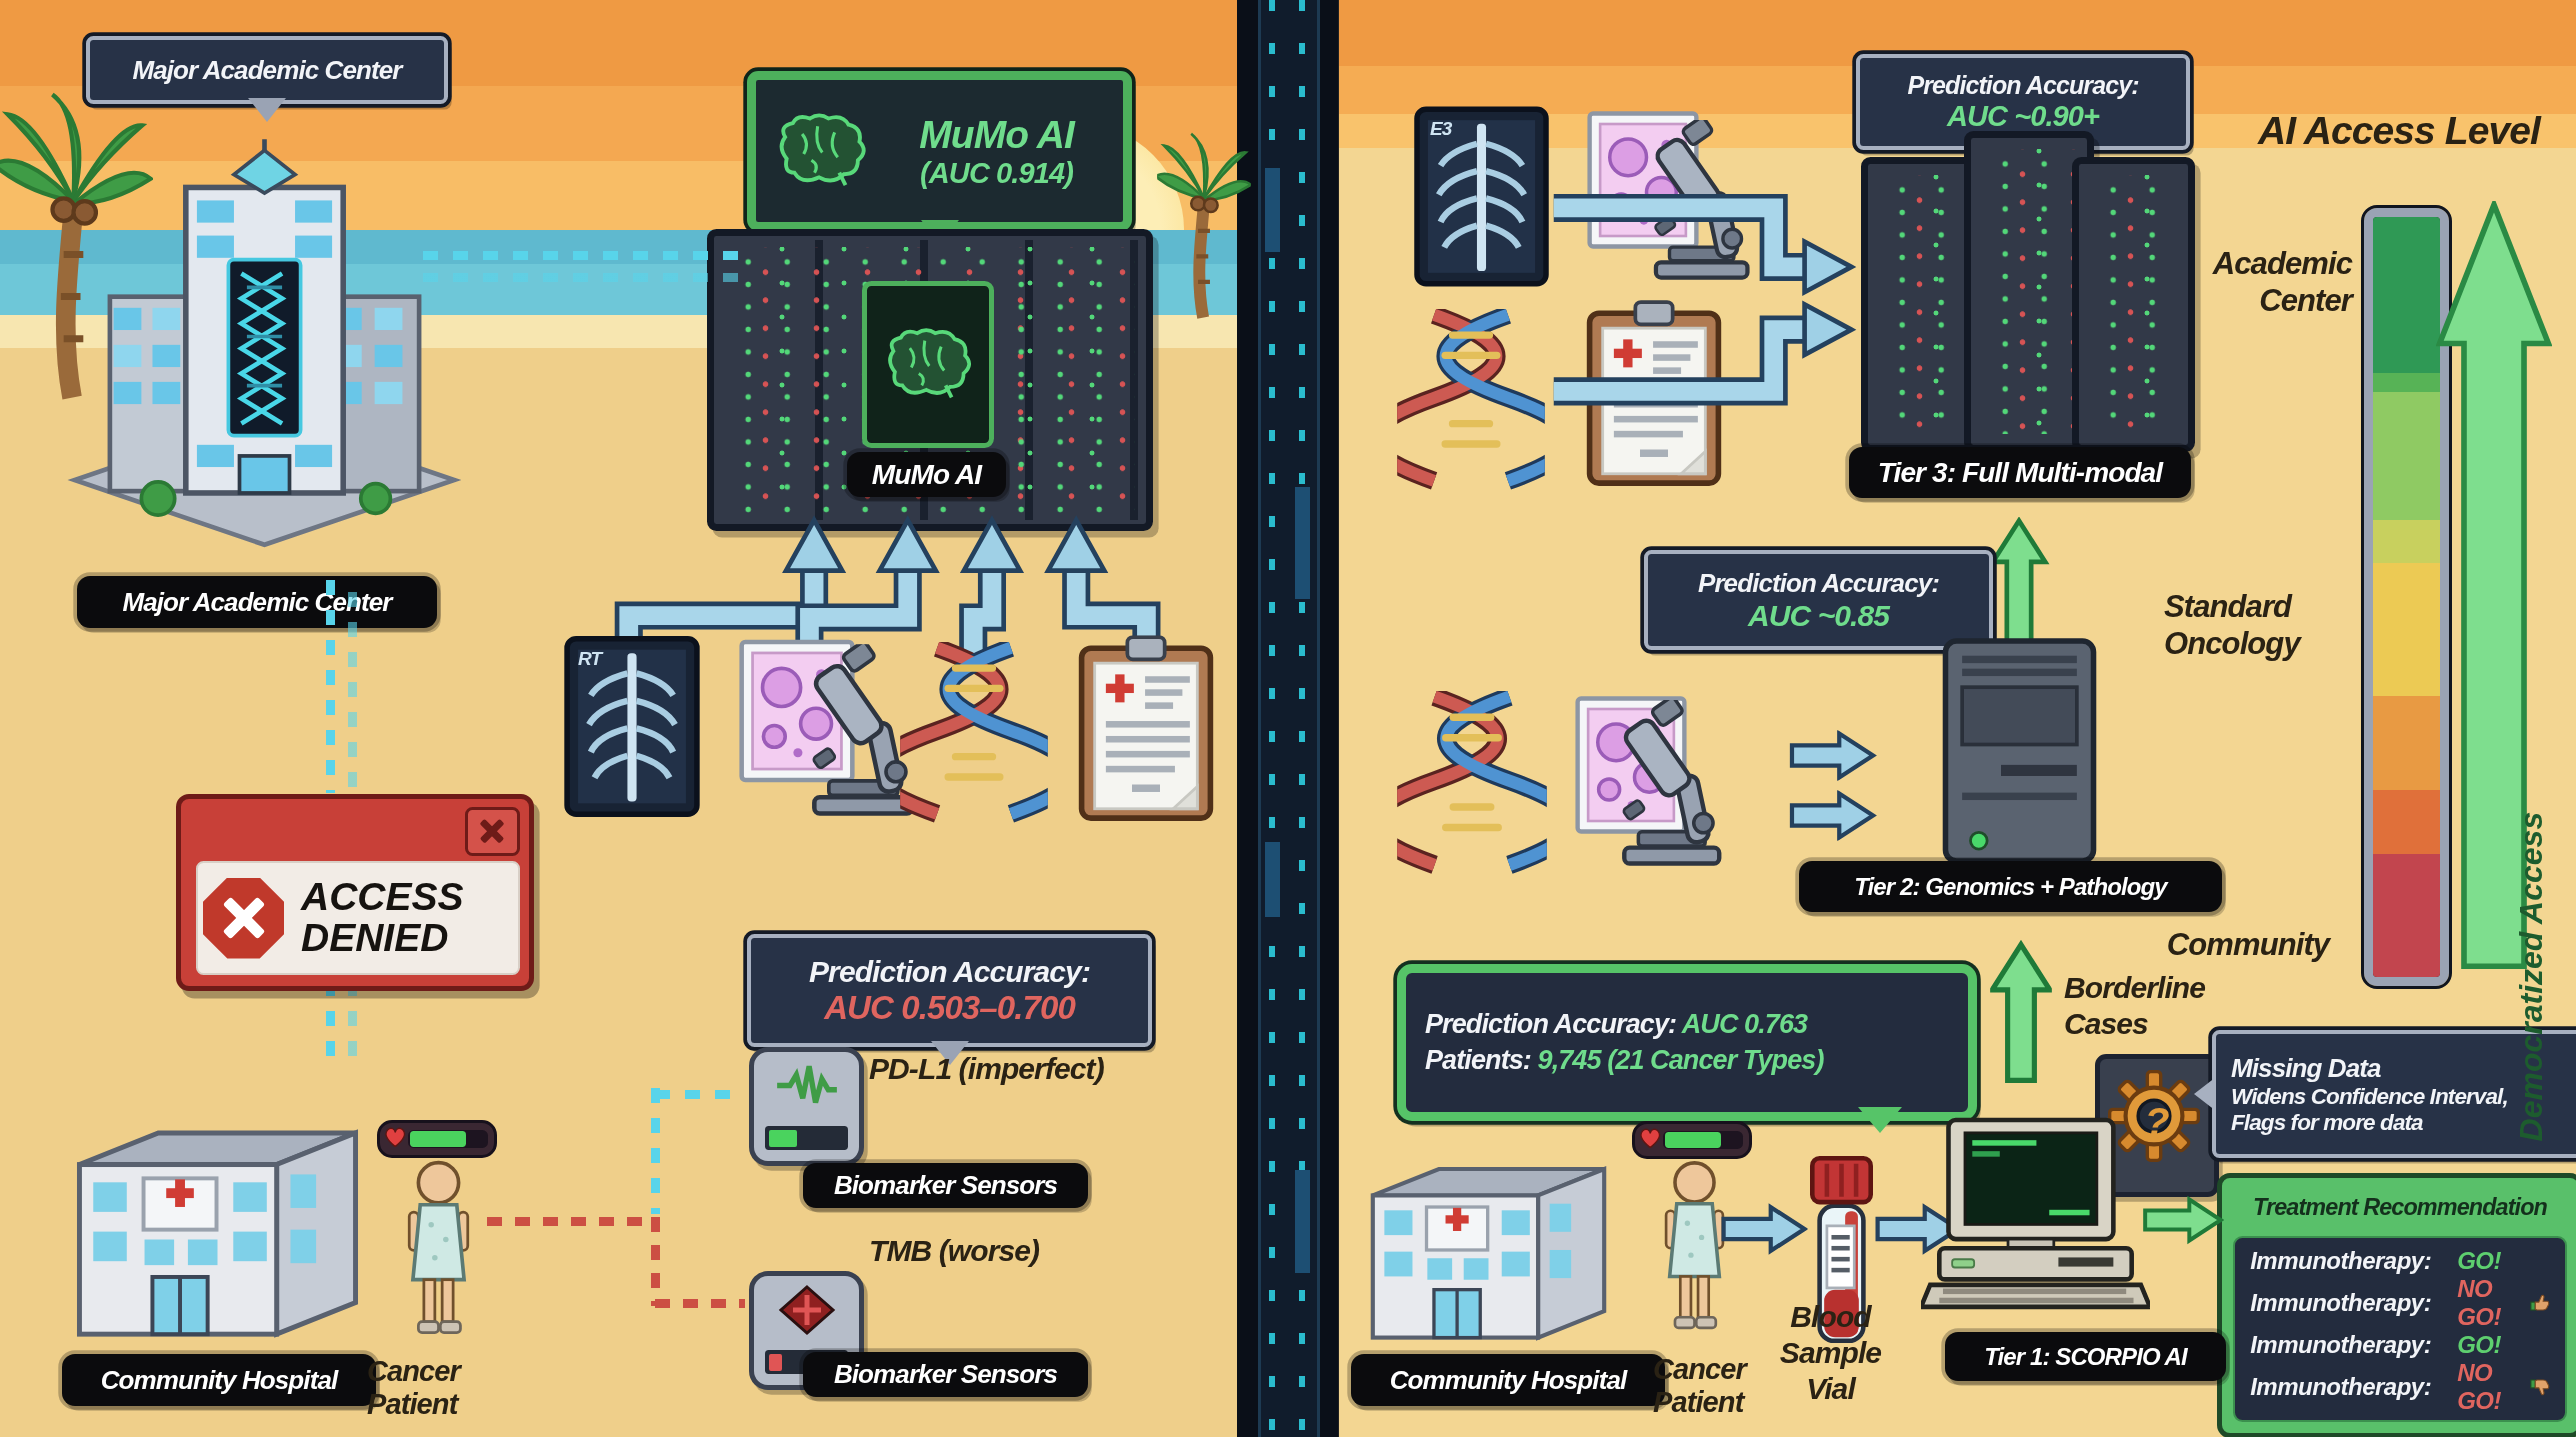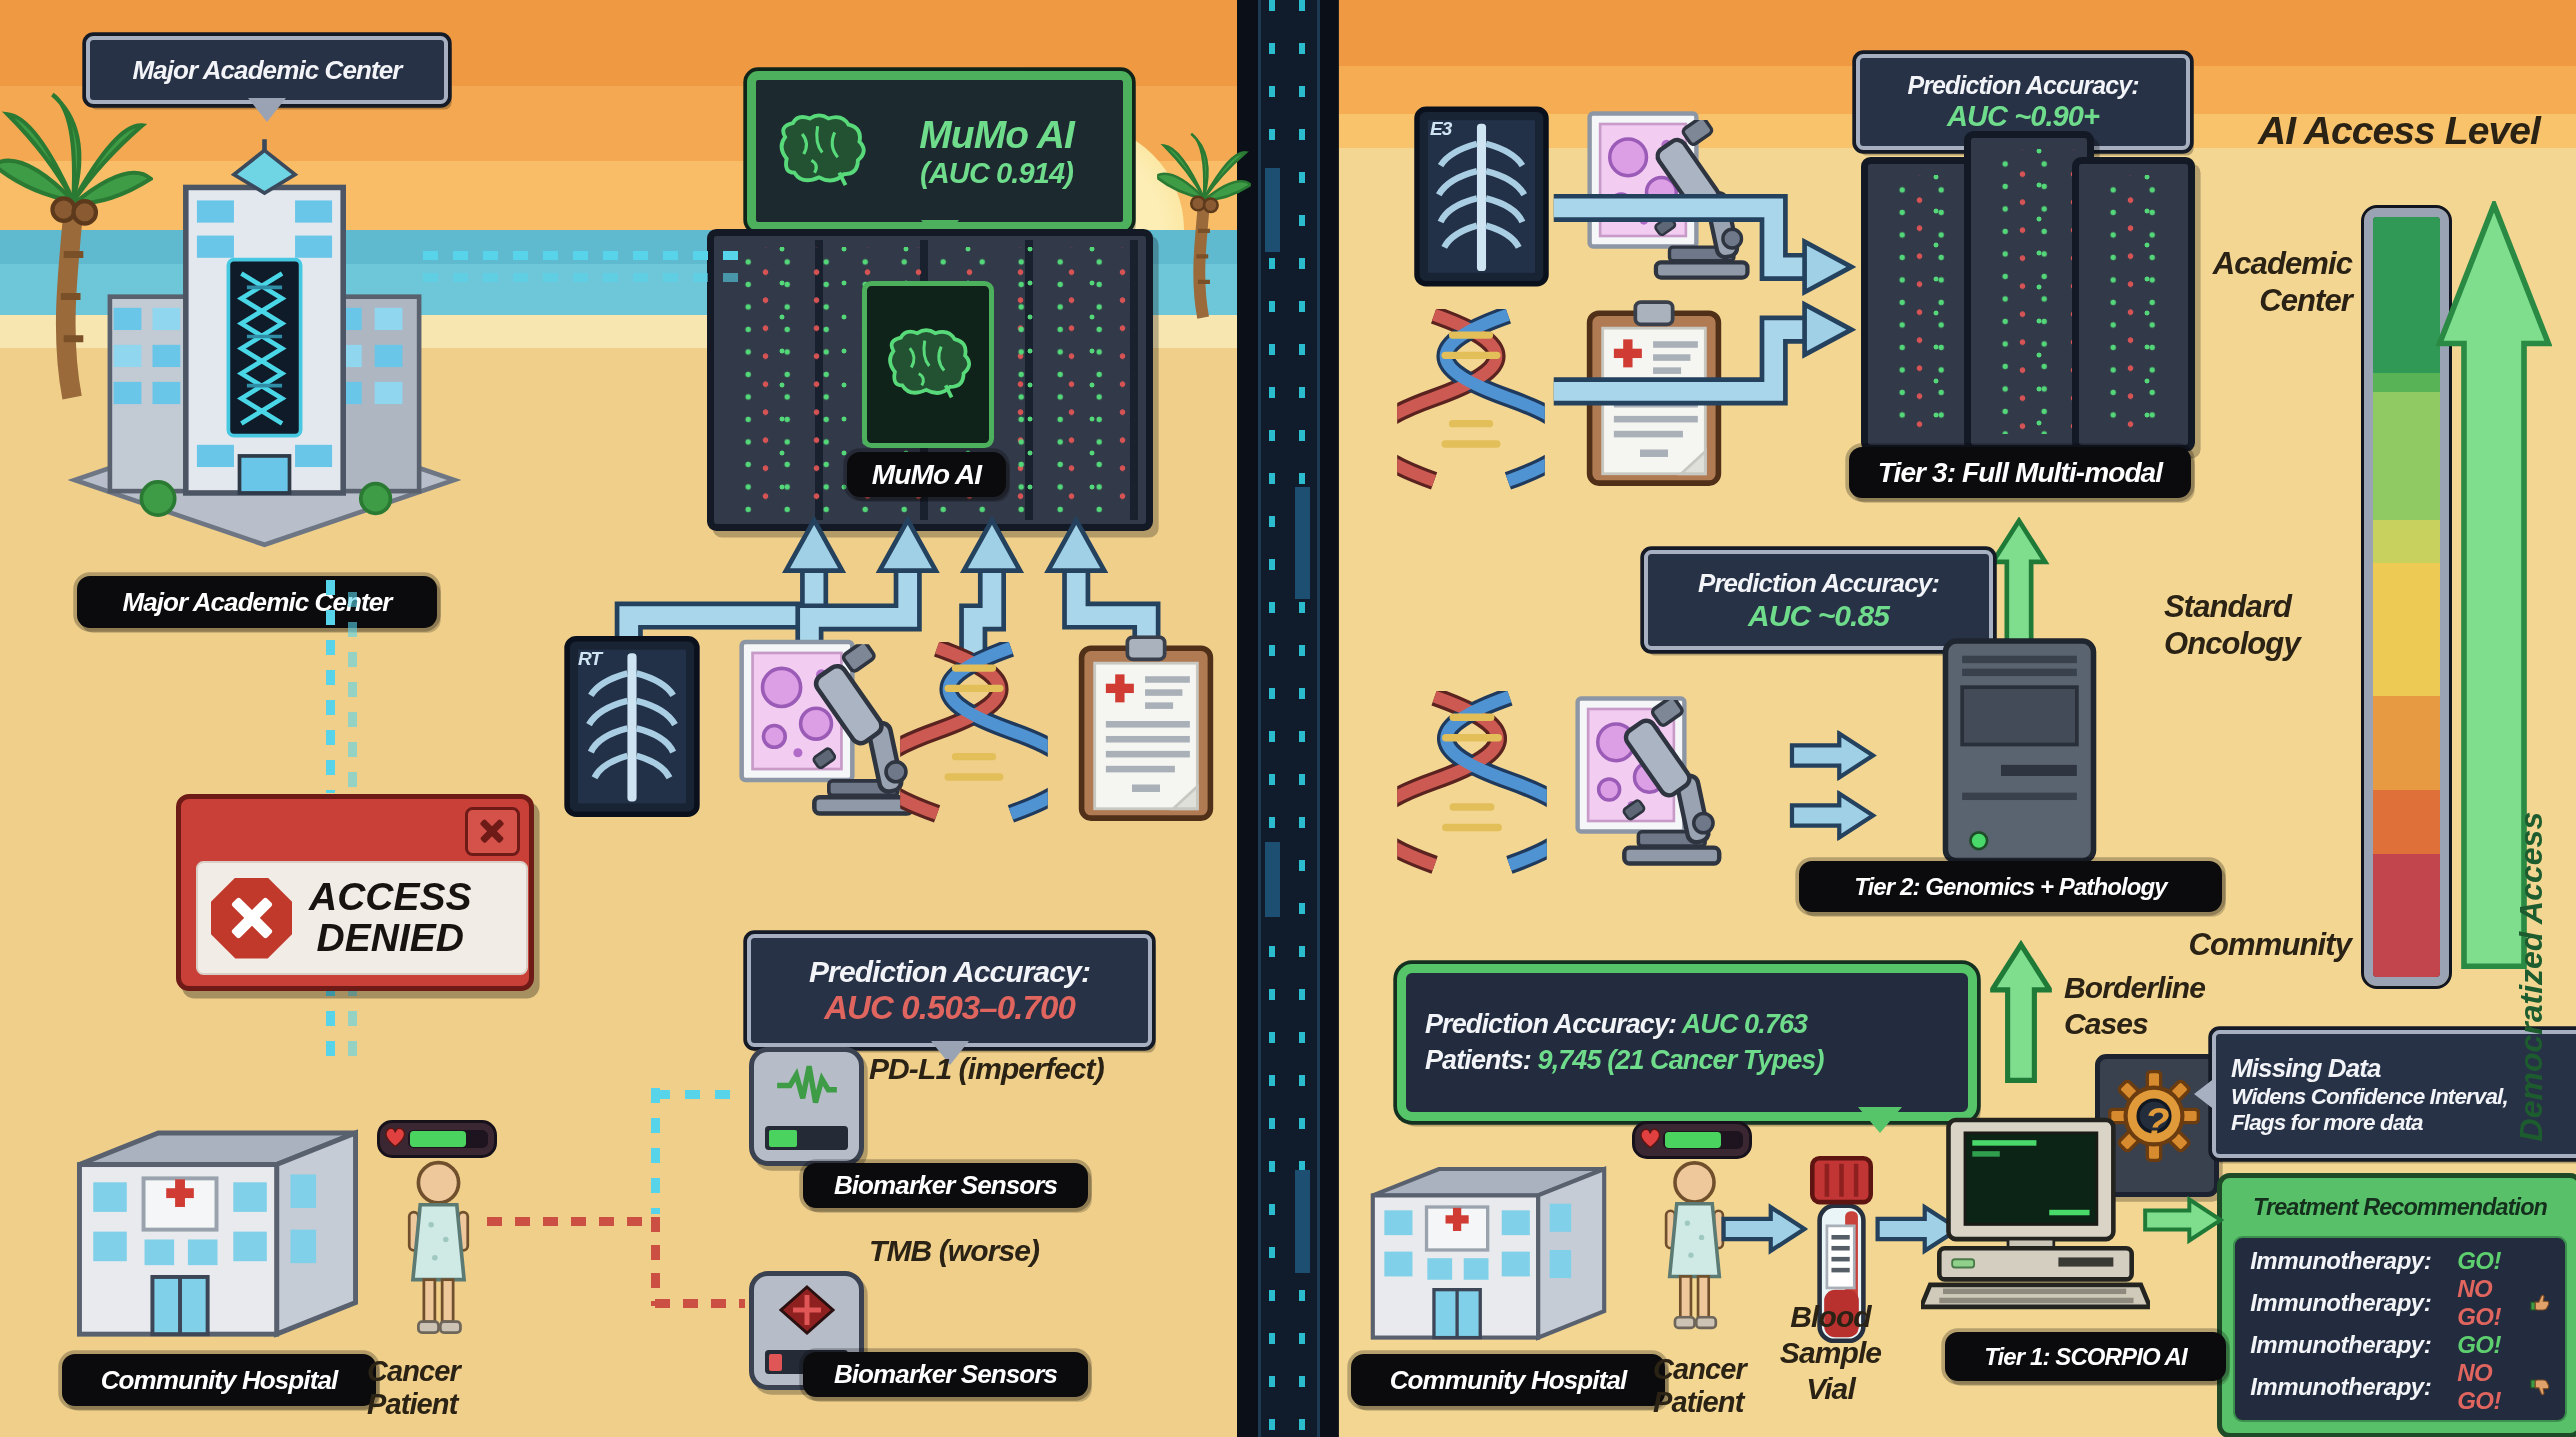--- a/index.html
+++ b/index.html
@@ -36,21 +36,21 @@
   .green-sign{background:#1c2a30;border:9.4px solid #4db05c;border-radius:11.2px;
     box-shadow:0 0 0 3.7px #10241a,3.7px 5.6px 0 rgba(0,0,0,.25);
     display:flex;align-items:center;gap:13px;padding:7.5px 15px;}
   .green-sign.tail-down::after{border-top-color:#4db05c;}
   .gtxt{color:#6fdc8c;}
   .rtxt{color:#e0655f;}
   
   .denied{background:#c84038;border:5.6px solid #6e1b18;border-radius:13px;
     box-shadow:5.6px 7.5px 0 rgba(0,0,0,.3);}
   .denied-body{position:absolute;left:15px;top:62px;width:315px;height:110px;background:#f2ece6;
-    border-radius:7.5px;border:2.8px solid #d8cfc6;display:flex;align-items:center;gap:17px;padding-left:13px;text-align:center;}
+    border-radius:7.5px;border:2.8px solid #d8cfc6;display:flex;align-items:center;gap:17px;padding-left:5px;}
   .close-btn{position:absolute;right:9.4px;top:7.5px;width:49px;height:43px;background:#d4524a;
     border:3.7px solid #6e1b18;border-radius:7.5px;}
   .close-btn i{position:absolute;left:50%;top:50%;width:28px;height:6.6px;background:#6e1b18;border-radius:1.9px;}
   .close-btn i:first-child{transform:translate(-50%,-50%) rotate(45deg);}
   .close-btn i:last-child{transform:translate(-50%,-50%) rotate(-45deg);}
   .octagon{width:81px;height:81px;background:#c0392b;position:relative;flex:0 0 auto;
     clip-path:polygon(30% 0,70% 0,100% 30%,100% 70%,70% 100%,30% 100%,0 70%,0 30%);}
   .octagon i{position:absolute;left:50%;top:50%;width:49px;height:11.2px;background:#fff;border-radius:2.8px;}
   .octagon i:first-child{transform:translate(-50%,-50%) rotate(45deg);}
   .octagon i:last-child{transform:translate(-50%,-50%) rotate(-45deg);}
@@ -700,16 +700,16 @@
       <div style="flex:130;background:#c2454e"></div>
   </div>
   <div class="abs z" style="left:2436px;top:201px;width:116px;height:769px">
     <svg viewBox="0 0 120 820" style="width:100%;height:100%">
       <polygon points="60,4 118,152 92,152 92,816 28,816 28,152 2,152" fill="#7ede8e" stroke="#2a8a44" stroke-width="6"></polygon>
     </svg>
     <div class="demo-text">Democratized Access</div>
   </div>
   <div class="abs z darktext" style="left:2174px;top:245px;width:178px;font-size:31px;text-align:right;line-height:1.2">Academic Center</div>
   <div class="abs z darktext" style="left:2164px;top:588px;width:187px;font-size:31px;line-height:1.2">Standard Oncology</div>
-  <div class="abs z darktext" style="left:2145px;top:927px;width:206px;font-size:31px;text-align:right">Community</div>
+  <div class="abs z darktext" style="left:2145px;top:927px;width:206px;font-size:31px;text-align:center">Community</div>
 
 </div>
 
 
 </body></html>

